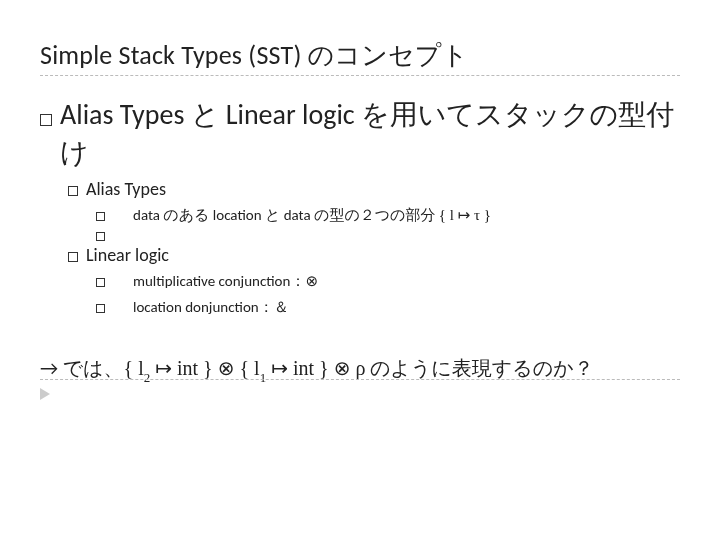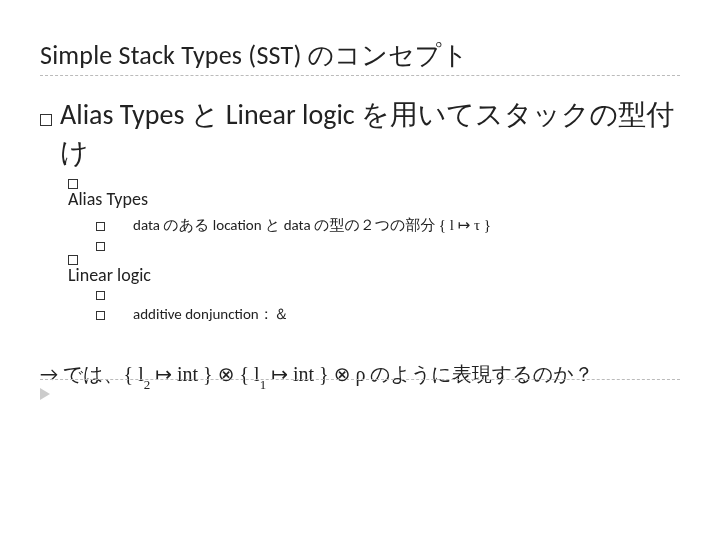--- a/index.html
+++ b/index.html
@@ -37,21 +37,20 @@
     font-size: 28px;
     margin: 4px 0 6px 0;
     display: flex;
     align-items: baseline;
   }
   .lvl2 {
     font-size: 18px;
     margin: 6px 0 2px 28px;
     display: flex;
     align-items: baseline;
-    flex-direction: column;
   }
   .lvl3 {
     font-size: 15px;
     margin: 4px 0 4px 56px;
     display: flex;
     align-items: baseline;
     line-height: 1.5;
     gap: 20px;
   }
   .box {
@@ -143,24 +142,25 @@
     <div class="lvl3">
       <span class="box box-xs"></span>
     </div>
 
     <div class="lvl2" style="margin-top:4px">
       <span class="box box-sm"></span>
       <span>Linear logic</span>
     </div>
     <div class="lvl3">
       <span class="box box-xs"></span>
+      <span>multiplicative conjunction：⊗</span>
     </div>
     <div class="lvl3">
       <span class="box box-xs"></span>
-      <span>additive donjunction：＆</span>
+      <span>location donjunction：＆</span>
     </div>
 
     <div class="final">
       <span>→ では、</span><span class="formula"><span>{ l</span><span class="sub">2</span><span> ↦ int } </span></span><span>⊗</span><span class="formula"><span> { l</span><span class="sub">1</span><span> ↦ int } </span></span><span>⊗</span><span class="formula"> ρ</span><span>  のように表現するのか？</span>
     </div>
 
   </div>
 
   <div class="footer-rule"></div>
   <div class="flag"></div>

